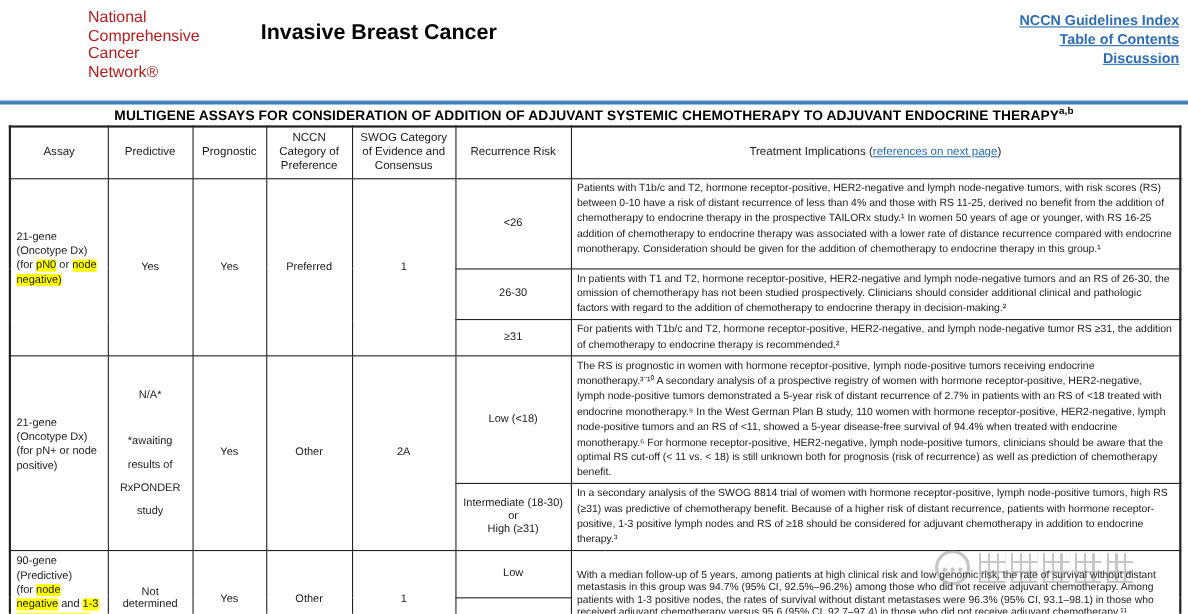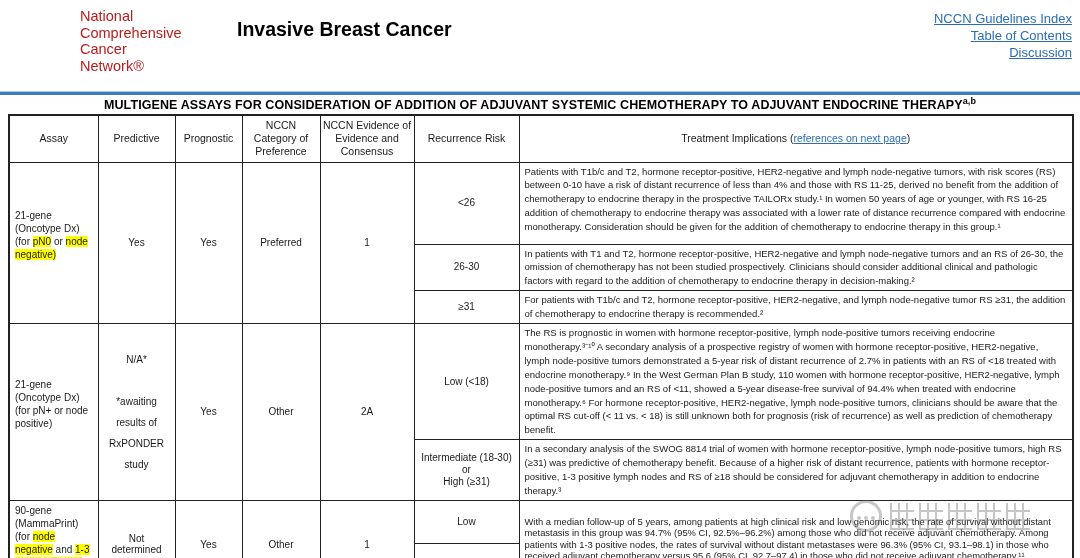--- a/index.html
+++ b/index.html
@@ -10,21 +10,21 @@
   
   .top { position:absolute; left:0; top:0; width:1080px; height:92px; background:#fff; }
   .logo { position:absolute; left:8px; top:9px; width:69px; height:76px;
     border-radius:7px; background:linear-gradient(180deg,#51a5d5 0%,#2e86bd 40%,#11619c 100%);
     display:flex; align-items:flex-end; justify-content:center; padding-bottom:7px; }
   .logo span { color:#fff; font-family:"Liberation Serif", serif; font-size:18px;
     font-weight:bold; letter-spacing:.5px; }
   .org { position:absolute; left:80px; top:8px; font-size:14.5px; line-height:16.5px; color:#b91c1c; }
   .doc-title { position:absolute; left:237px; top:14px; font-size:19.5px; font-weight:bold;
     line-height:31px; color:#000; }
-  .nav-links { position:absolute; right:8px; top:10px; text-align:right; font-size:13px; line-height:17px; }
+  .nav-links { position:absolute; right:8px; top:10px; text-align:right; font-size:13px; line-height:17px;font-weight:bold; }
   .nav-links a { display:block; color:#2b6db5; text-decoration:underline; cursor:pointer; }
 
   
   .blue-rule { position:absolute; left:0; top:91px; width:1080px; height:4px;
     background:#3d7cba; border-top:1px solid #a8c8e4; }
   .band-title { position:absolute; left:0; top:96px; width:1080px; text-align:center;
     font-size:12.5px; font-weight:bold; color:#000; letter-spacing:.1px; }
   .band-title sup { font-size:9px; }
 
   
@@ -94,21 +94,21 @@
         <col style="width:94px">
         <col style="width:105px">
         <col style="width:554px">
     </colgroup>
     <thead>
       <tr style="height:47px">
         <th>Assay</th>
         <th>Predictive</th>
         <th>Prognostic</th>
         <th>NCCN Category of Preference</th>
-        <th>NCCN Evidence of Evidence and Consensus</th>
+        <th>SWOG Category of Evidence and Consensus</th>
         <th>Recurrence Risk</th>
         <th>
           <span>Treatment Implications (</span><a class="link">references on next page</a><span>)</span>
         </th>
       </tr>
     </thead>
     <tbody>
 
       <tr style="height:82px">
         <td class="assay" rowspan="3">
@@ -146,21 +146,21 @@
         <td class="treat">The RS is prognostic in women with hormone receptor-positive, lymph node-positive tumors receiving endocrine monotherapy.³⁻¹⁰ A secondary analysis of a prospective registry of women with hormone receptor-positive, HER2-negative, lymph node-positive tumors demonstrated a 5-year risk of distant recurrence of 2.7% in patients with an RS of &lt;18 treated with endocrine monotherapy.⁹ In the West German Plan B study, 110 women with hormone receptor-positive, HER2-negative, lymph node-positive tumors and an RS of &lt;11, showed a 5-year disease-free survival of 94.4% when treated with endocrine monotherapy.⁶ For hormone receptor-positive, HER2-negative, lymph node-positive tumors, clinicians should be aware that the optimal RS cut-off (&lt; 11 vs. &lt; 18) is still unknown both for prognosis (risk of recurrence) as well as prediction of chemotherapy benefit.</td>
       </tr>
       <tr style="height:53px">
         <td class="risk">Intermediate (18-30)<br>or<br>High (≥31)</td>
         <td class="treat">In a secondary analysis of the SWOG 8814 trial of women with hormone receptor-positive, lymph node-positive tumors, high RS (≥31) was predictive of chemotherapy benefit. Because of a higher risk of distant recurrence, patients with hormone receptor-positive, 1-3 positive lymph nodes and RS of ≥18 should be considered for adjuvant chemotherapy in addition to endocrine therapy.³</td>
       </tr>
 
       <tr style="height:33px">
         <td class="assay" rowspan="2">
           <div>90-gene</div>
-          <div>(MammaPrint)</div>
+          <div>(Predictive)</div>
           <div><span>(for </span><span class="hl">node negative</span><span> and </span><span class="hl">1-3 positive nodes)</span></div>
         </td>
         <td rowspan="2">Not<br>determined</td>
         <td rowspan="2">Yes</td>
         <td rowspan="2">Other</td>
         <td rowspan="2">1</td>
         <td class="risk">Low</td>
         <td class="treat tight" rowspan="2">With a median follow-up of 5 years, among patients at high clinical risk and low genomic risk, the rate of survival without distant metastasis in this group was 94.7% (95% CI, 92.5%–96.2%) among those who did not receive adjuvant chemotherapy. Among patients with 1-3 positive nodes, the rates of survival without distant metastases were 96.3% (95% CI, 93.1–98.1) in those who received adjuvant chemotherapy versus 95.6 (95% CI, 92.7–97.4) in those who did not receive adjuvant chemotherapy.¹¹ Therefore, the additional benefit of adjuvant chemotherapy may be small in this group.</td>
       </tr>
       <tr style="height:35px">

